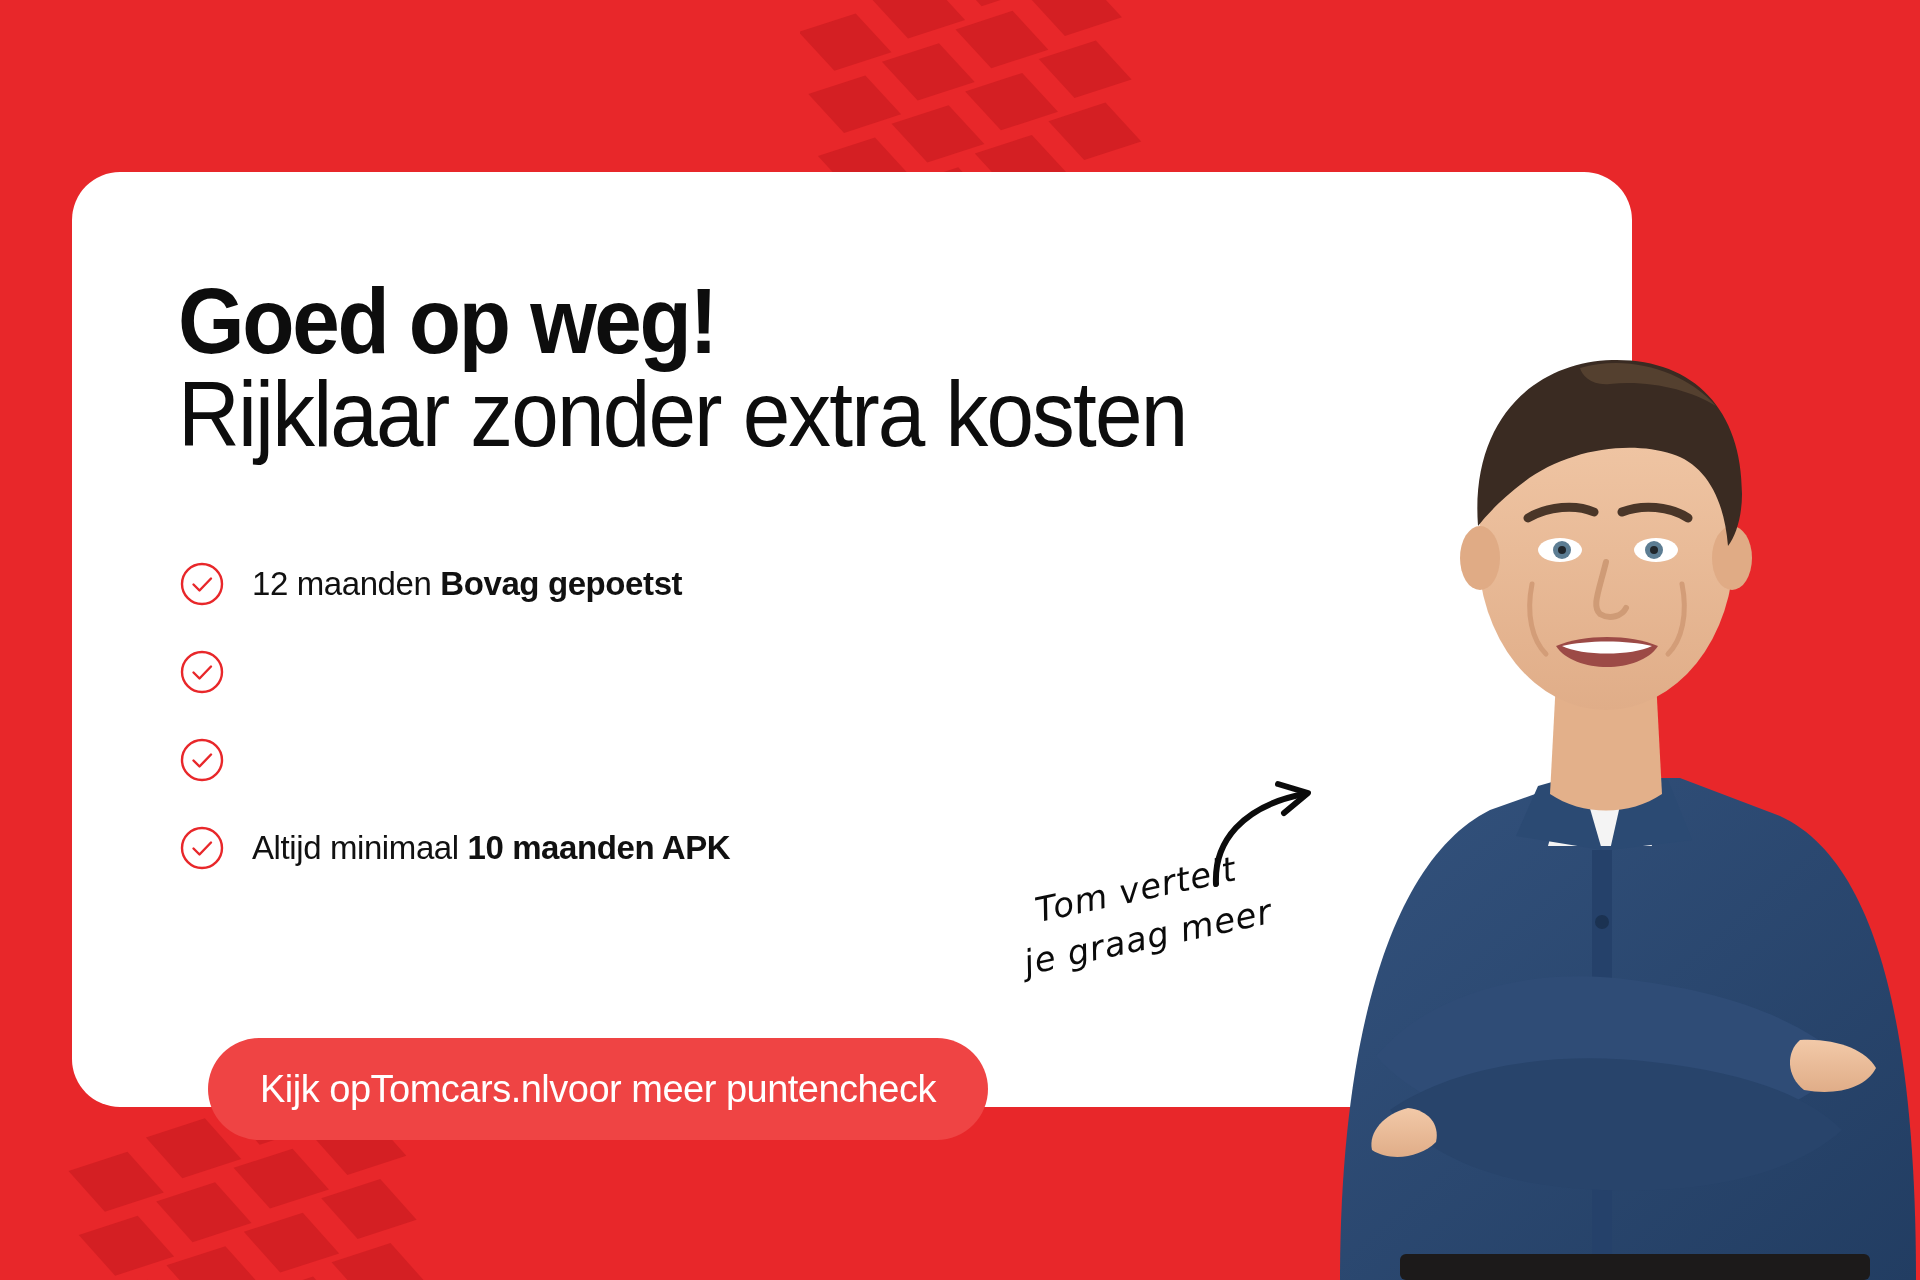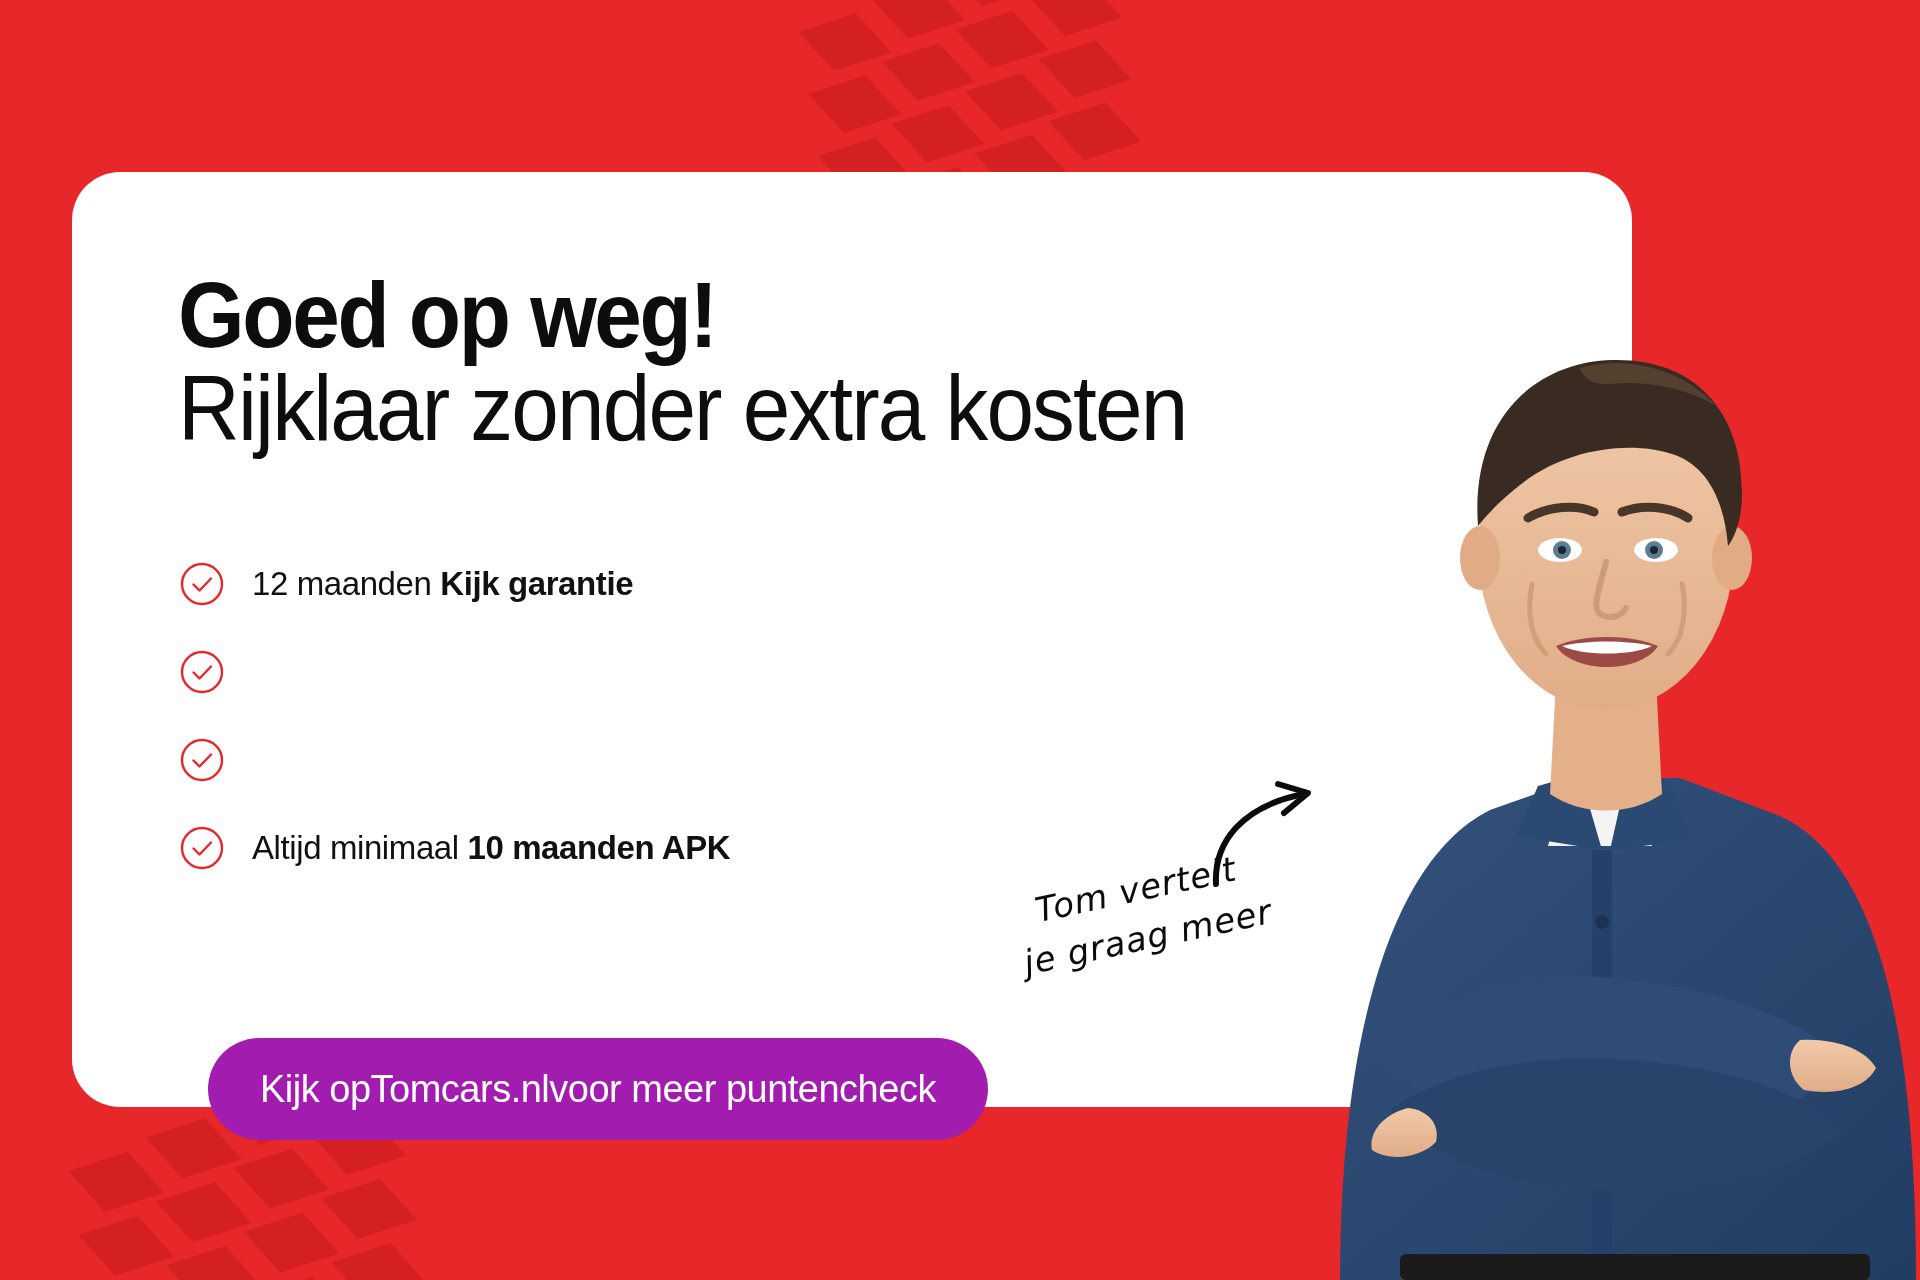--- a/index.html
+++ b/index.html
@@ -37,21 +37,21 @@
     width: 1560px;
     height: 935px;
     background: #ffffff;
     border-radius: 48px;
   }
 
   
   .headline {
     position: absolute;
     left: 178px;
-    top: 270px;
+    top: 276px;
     width: 1120px;
   }
   .headline-1 {
     font-family: "Liberation Sans Narrow", "Liberation Sans", sans-serif;
     font-weight: 700;
     font-size: 92px;
     line-height: 0.98;
     letter-spacing: -2.5px;
     color: #0d0d0d;
     margin: 0;
@@ -107,21 +107,21 @@
 
   
   .cta {
     position: absolute;
     left: 208px;
     top: 1038px;
     height: 102px;
     padding: 0 52px;
     display: flex;
     align-items: center;
-    background: #a21caf;
+    background: #ef4444;
     border-radius: 51px;
     color: #ffffff;
     font-family: "Liberation Sans Narrow", "Liberation Sans", sans-serif;
     font-size: 38px;
     letter-spacing: -0.5px;
     white-space: nowrap;
     cursor: pointer;
   }
   .cta b { font-weight: 400; }
 
@@ -222,21 +222,21 @@
   </div>
 
   <ul class="benefits">
     <li class="benefit">
       <span class="check-icon">
         <svg width="44" height="44" viewBox="0 0 44 44" fill="none">
           <circle cx="22" cy="22" r="20" stroke="#E8272A" stroke-width="2.4"></circle>
           <path d="M13.5 22.5 L19.5 28.5 L31 16.5" stroke="#E8272A" stroke-width="2.4" stroke-linecap="round" stroke-linejoin="round"></path>
         </svg>
       </span>
-      <span class="benefit-text"><span>12 maanden </span><b>Kijk garantie</b><span></span></span>
+      <span class="benefit-text"><span>12 maanden </span><b>Bovag gepoetst</b><span></span></span>
     </li>
     <li class="benefit">
       <span class="check-icon">
         <svg width="44" height="44" viewBox="0 0 44 44" fill="none">
           <circle cx="22" cy="22" r="20" stroke="#E8272A" stroke-width="2.4"></circle>
           <path d="M13.5 22.5 L19.5 28.5 L31 16.5" stroke="#E8272A" stroke-width="2.4" stroke-linecap="round" stroke-linejoin="round"></path>
         </svg>
       </span>
     </li>
     <li class="benefit">

